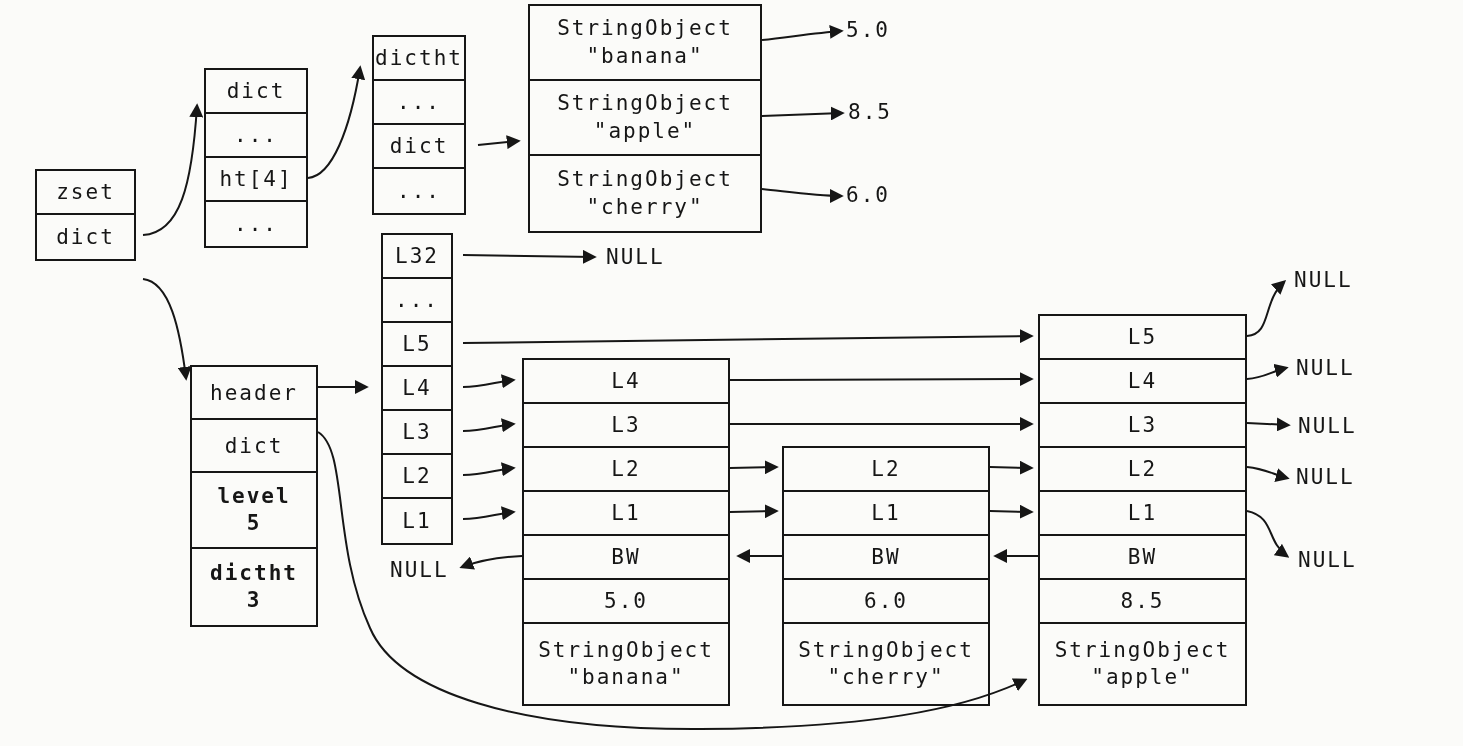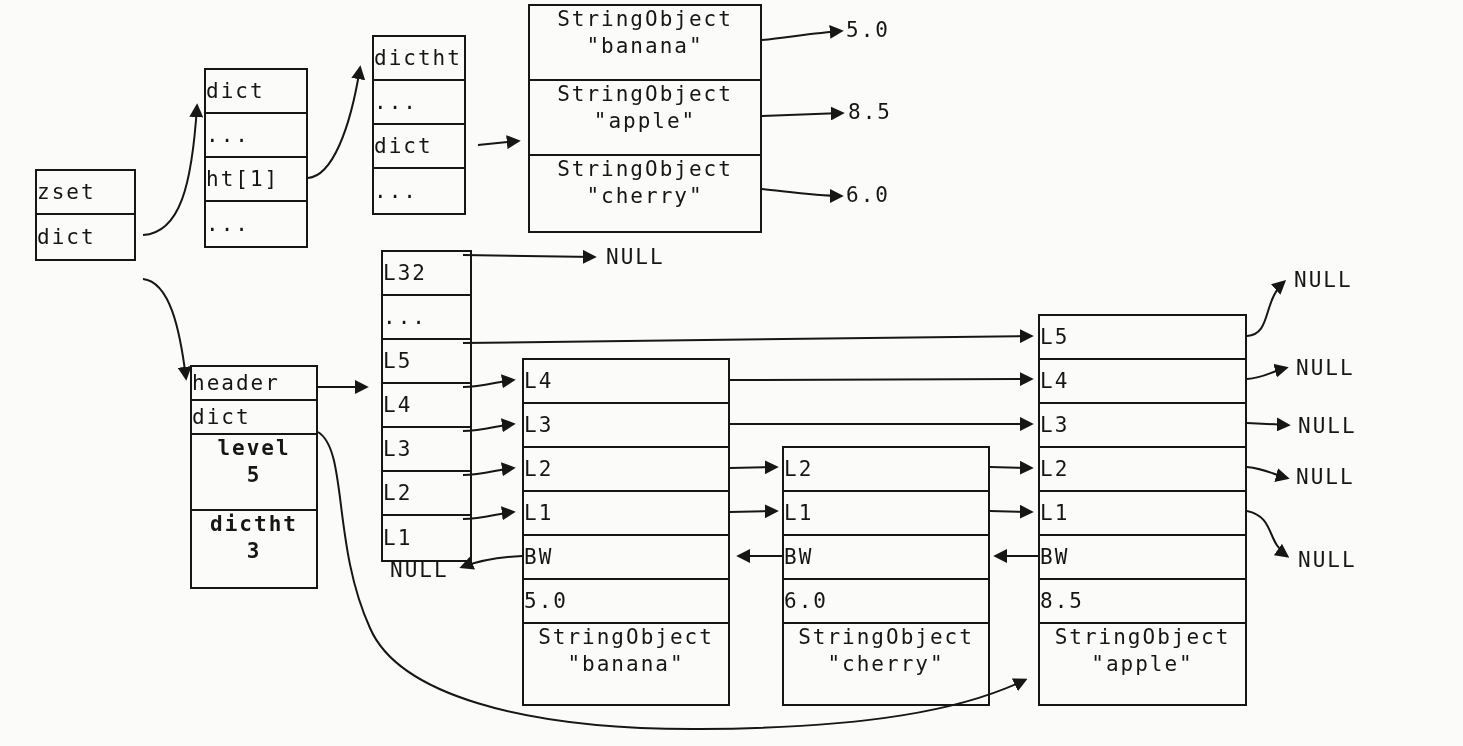--- a/index.html
+++ b/index.html
@@ -7,46 +7,46 @@
   body {
     width:1463px; height:746px; position:relative; overflow:hidden;
     background:var(--paper);
     font-family:"DejaVu Sans Mono", monospace;
     color:var(--ink);
   }
   .box { position:absolute; border:2px solid var(--ink); background:var(--paper); box-sizing:border-box; }
   .cell {
     height:44px; box-sizing:border-box;
     border-bottom:2px solid var(--ink);
-    display:flex; align-items:center; 
+    display:flex; align-items:center; justify-content:center;
     font-size:21px; letter-spacing:2px; white-space:pre;
   }
   .box .cell:last-child { border-bottom:none; }
-  .h45 { height:34px; }
+  .h45 { height:53px; }
   .h75 { height:75px; }
   .h76 { height:76px;font-weight:bold; }
   .h80 { height:80px; }
   .two { flex-direction:column; line-height:1.3; }
   .two span { display:block; }
   .float-label { position:absolute; font-size:21px; letter-spacing:2px; white-space:pre; }
   svg.arrows { position:absolute; left:0; top:0; width:1463px; height:746px; pointer-events:none; }
   svg.arrows path { fill:none; stroke:var(--ink); stroke-width:2; }
 </style>
 </head>
 <body>
 
 <div class="box" style="left:35px; top:169px; width:101px;">
   <div class="cell">zset</div>
   <div class="cell">dict</div>
 </div>
 
 <div class="box" style="left:204px; top:68px; width:104px;">
   <div class="cell">dict</div>
   <div class="cell">...</div>
-  <div class="cell">ht[1]</div>
+  <div class="cell">ht[4]</div>
   <div class="cell">...</div>
 </div>
 
 <div class="box" style="left:372px; top:35px; width:94px;">
   <div class="cell">dictht</div>
   <div class="cell">...</div>
   <div class="cell">dict</div>
   <div class="cell">...</div>
 </div>
 
@@ -75,21 +75,21 @@
   <div class="cell two h76">
     <span>level</span>
     <span>5</span>
   </div>
   <div class="cell two h76">
     <span>dictht</span>
     <span>3</span>
   </div>
 </div>
 
-<div class="box" style="left:381px; top:250px; width:91px;">
+<div class="box" style="left:381px; top:233px; width:72px;">
   <div class="cell">L32</div>
   <div class="cell">...</div>
   <div class="cell">L5</div>
   <div class="cell">L4</div>
   <div class="cell">L3</div>
   <div class="cell">L2</div>
   <div class="cell">L1</div>
 </div>
 
 <div class="box" style="left:522px; top:358px; width:208px;">

